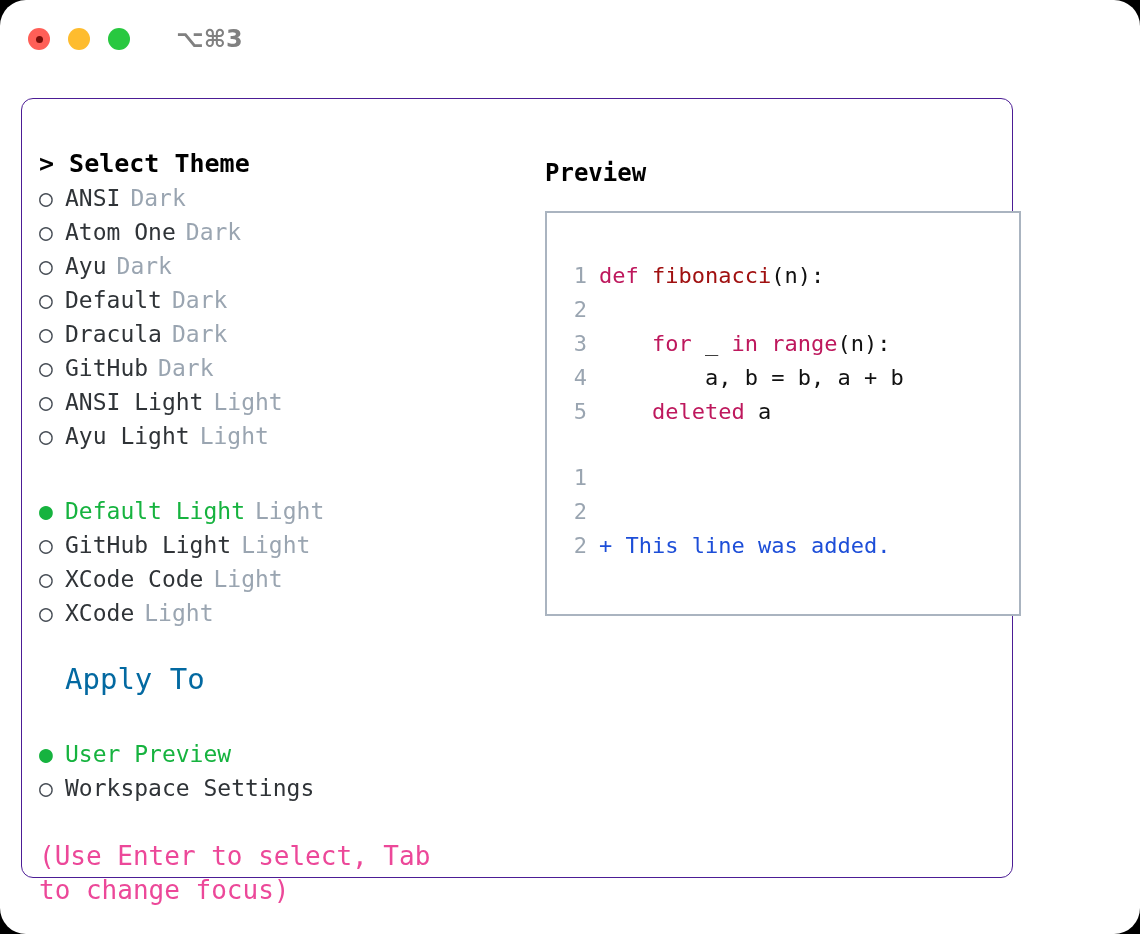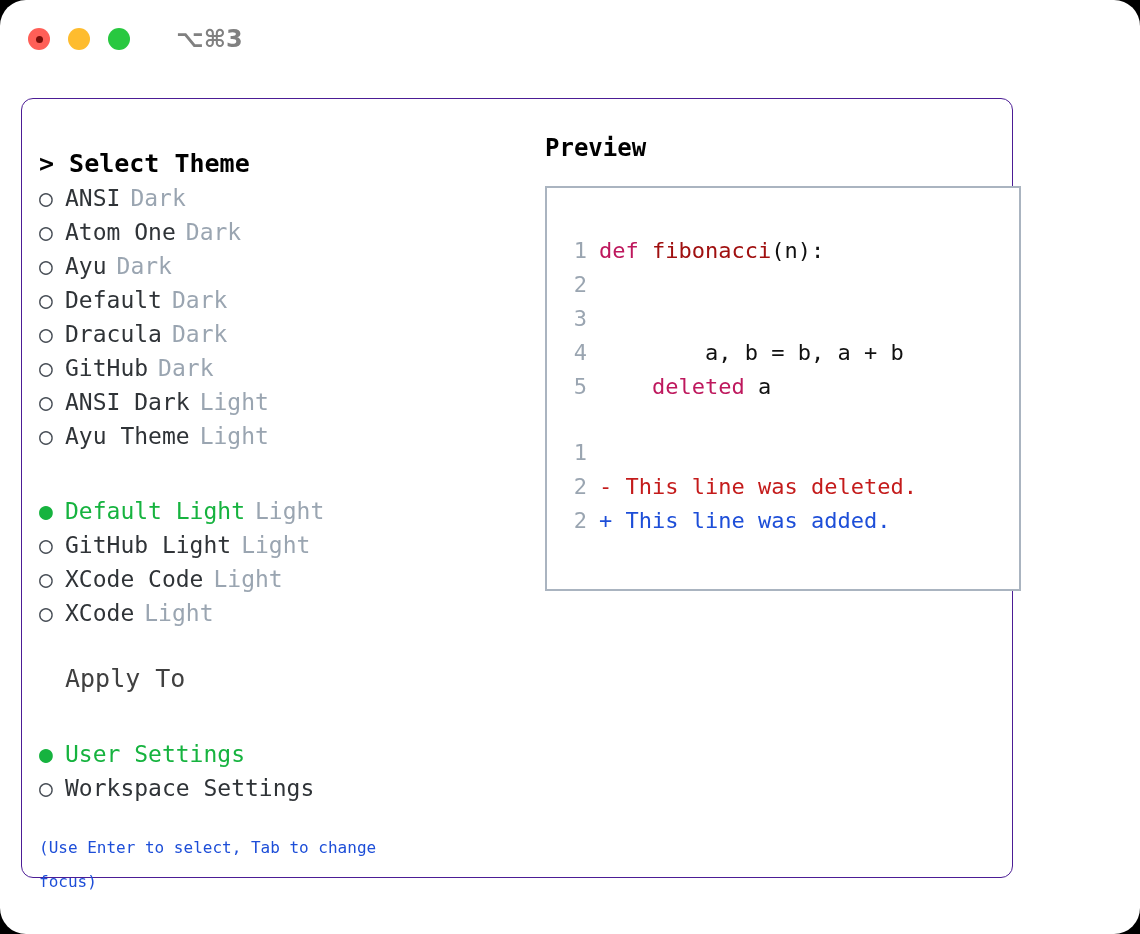--- a/index.html
+++ b/index.html
@@ -111,39 +111,39 @@
   }
   .marker.sel { color: #16b33f; }
   .opt-row.selected .opt-label { color: #16b33f; margin-top: 41px; }
   .opt-label { color: #2f3337; }
   .opt-tag {
     color: #9aa5b1;
     margin-left: 10px;
   }
   .section-gap { height: 32px; }
   .subhead {
-    font-size: 25px;
-    line-height: 34px;
-    color: #404040;
+    font-size: 29px;
+    line-height: 34px;
+    color: #0369a1;
     padding-left: 26px;
     white-space: pre;
   }
   .hint {
-    margin-top: 26px;
-    font-size: 16px;
-    line-height: 34px;
-    color: #1d4ed8;
+    margin-top: 34px;
+    font-size: 26px;
+    line-height: 34px;
+    color: #ec4899;
     width: 400px;
     white-space: pre-wrap;
   }
   
   .right-col {
     position: absolute;
     left: 479px;
-    top: 32px;
+    top: 57px;
     width: 490px;
     padding-left: 44px;
   }
   .preview-label {
     font-size: 24px;
     font-weight: bold;
     color: #000000;
     line-height: 34px;
     white-space: pre;
   }
@@ -215,52 +215,52 @@
 
       <div class="left-col">
         <div class="panel-title">&gt; Select Theme</div>
         <div id="theme-list">
             <div class="opt-row"><span class="marker">○</span><span class="opt-label">ANSI</span><span class="opt-tag">Dark</span></div>
             <div class="opt-row"><span class="marker">○</span><span class="opt-label">Atom One</span><span class="opt-tag">Dark</span></div>
             <div class="opt-row"><span class="marker">○</span><span class="opt-label">Ayu</span><span class="opt-tag">Dark</span></div>
             <div class="opt-row"><span class="marker">○</span><span class="opt-label">Default</span><span class="opt-tag">Dark</span></div>
             <div class="opt-row"><span class="marker">○</span><span class="opt-label">Dracula</span><span class="opt-tag">Dark</span></div>
             <div class="opt-row"><span class="marker">○</span><span class="opt-label">GitHub</span><span class="opt-tag">Dark</span></div>
-            <div class="opt-row"><span class="marker">○</span><span class="opt-label">ANSI Dark</span><span class="opt-tag">Light</span></div>
-            <div class="opt-row"><span class="marker">○</span><span class="opt-label">Ayu Theme</span><span class="opt-tag">Light</span></div>
+            <div class="opt-row"><span class="marker">○</span><span class="opt-label">ANSI Light</span><span class="opt-tag">Light</span></div>
+            <div class="opt-row"><span class="marker">○</span><span class="opt-label">Ayu Light</span><span class="opt-tag">Light</span></div>
             <div class="opt-row selected"><span class="marker sel">●</span><span class="opt-label">Default Light</span><span class="opt-tag">Light</span></div>
             <div class="opt-row"><span class="marker">○</span><span class="opt-label">GitHub Light</span><span class="opt-tag">Light</span></div>
             <div class="opt-row"><span class="marker">○</span><span class="opt-label">XCode Code</span><span class="opt-tag">Light</span></div>
             <div class="opt-row"><span class="marker">○</span><span class="opt-label">XCode</span><span class="opt-tag">Light</span></div>
           </div>
 
         <div class="section-gap"></div>
 
         <div class="subhead">Apply To</div>
         <div id="apply-list">
-            <div class="opt-row selected"><span class="marker sel">●</span><span class="opt-label">User Settings</span></div>
+            <div class="opt-row selected"><span class="marker sel">●</span><span class="opt-label">User Preview</span></div>
             <div class="opt-row"><span class="marker">○</span><span class="opt-label">Workspace Settings</span></div>
           </div>
 
         <div class="hint">(Use Enter to select, Tab to change focus)</div>
       </div>
 
       <div class="right-col">
         <div class="preview-label">Preview</div>
         <div class="preview-box">
           <div class="code-area" id="code-area">
               <div class="code-line"><span class="lineno">1</span><span><span class="tok-kw">def </span><span class="tok-fn">fibonacci</span><span class="tok-plain">(n):</span></span></div>
               <div class="code-line"><span class="lineno">2</span></div>
-              <div class="code-line"><span class="lineno">3</span></div>
+              <div class="code-line"><span class="lineno">3</span><span><span class="tok-plain">    </span><span class="tok-kw">for</span><span class="tok-plain"> _ </span><span class="tok-kw">in</span><span class="tok-plain"> </span><span class="tok-kw">range</span><span class="tok-plain">(n):</span></span></div>
               <div class="code-line"><span class="lineno">4</span><span><span class="tok-plain">        a, b = b, a + b</span></span></div>
               <div class="code-line"><span class="lineno">5</span><span><span class="tok-plain">    </span><span class="tok-kw">deleted</span><span class="tok-plain"> a</span></span></div>
             </div>
           <div class="diff-area" id="diff-area">
               <div class="diff-line"><span class="lineno">1</span></div>
-              <div class="diff-line"><span class="lineno">2</span><span class="diff-del">- This line was deleted.</span></div>
+              <div class="diff-line"><span class="lineno">2</span></div>
               <div class="diff-line"><span class="lineno">2</span><span class="diff-add">+ This line was added.</span></div>
             </div>
         </div>
       </div>
 
     </div>
   </div>
 </div>
 
 </body></html>

